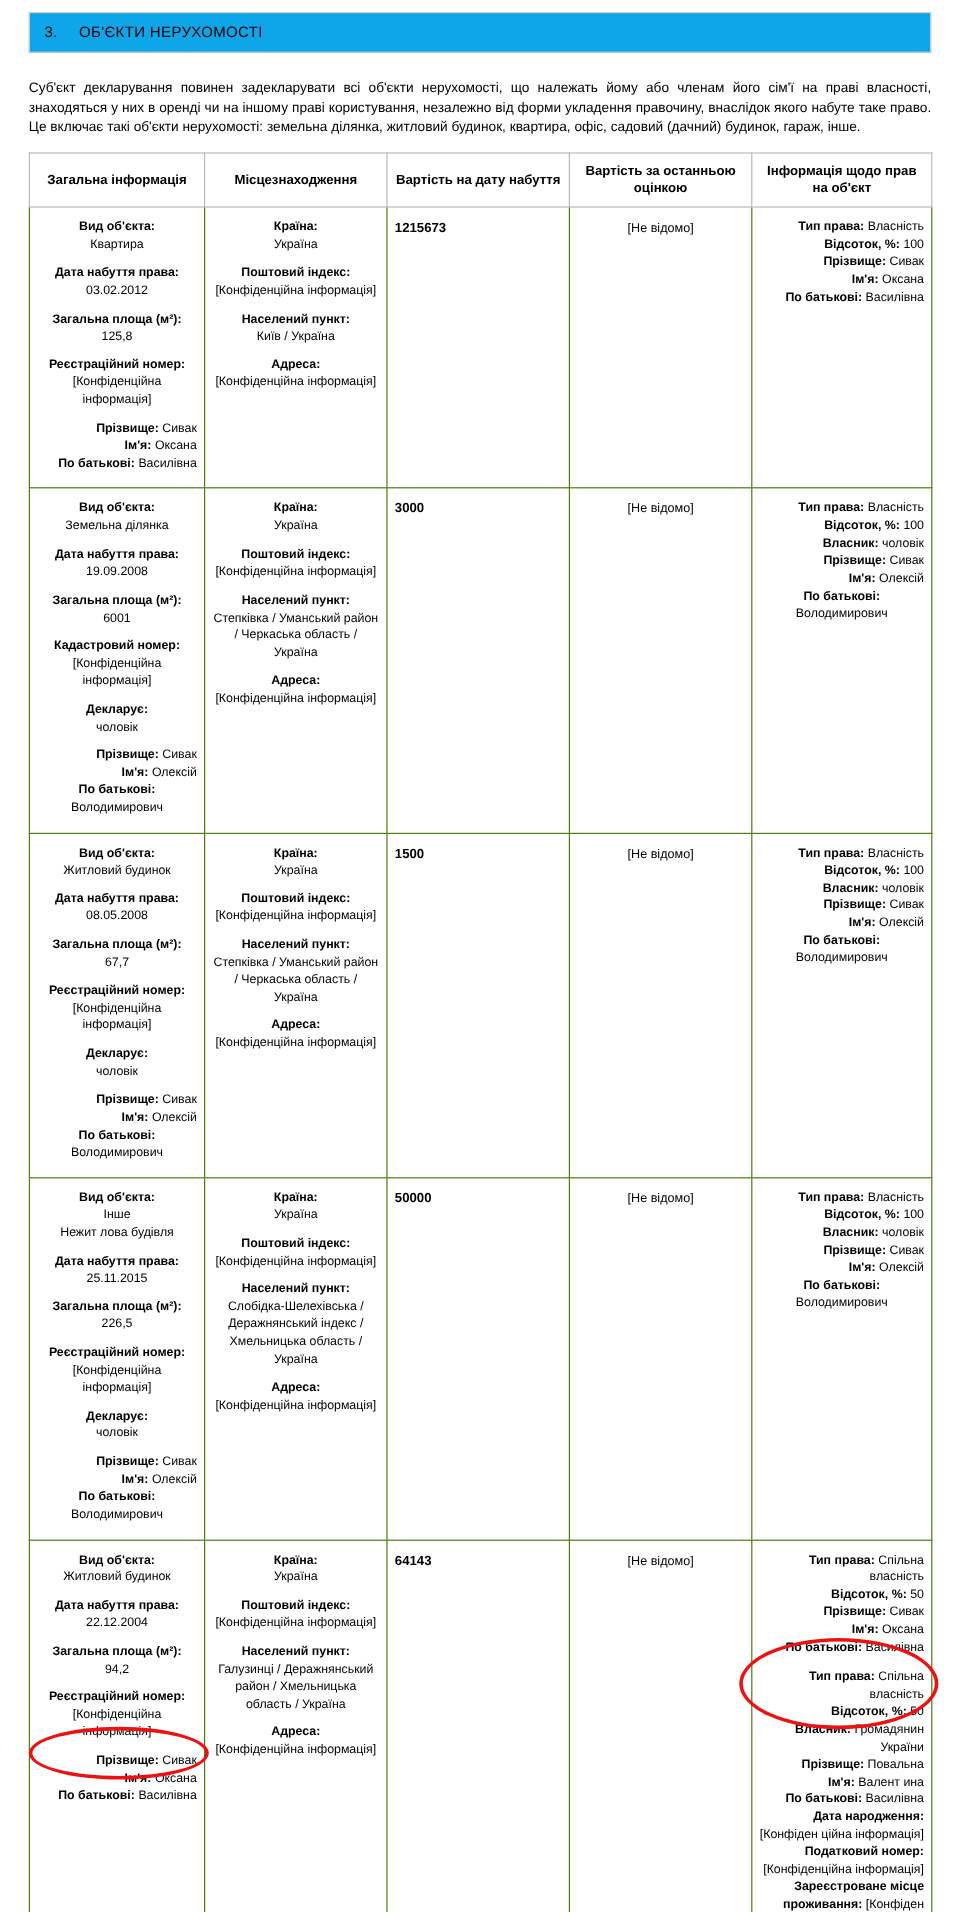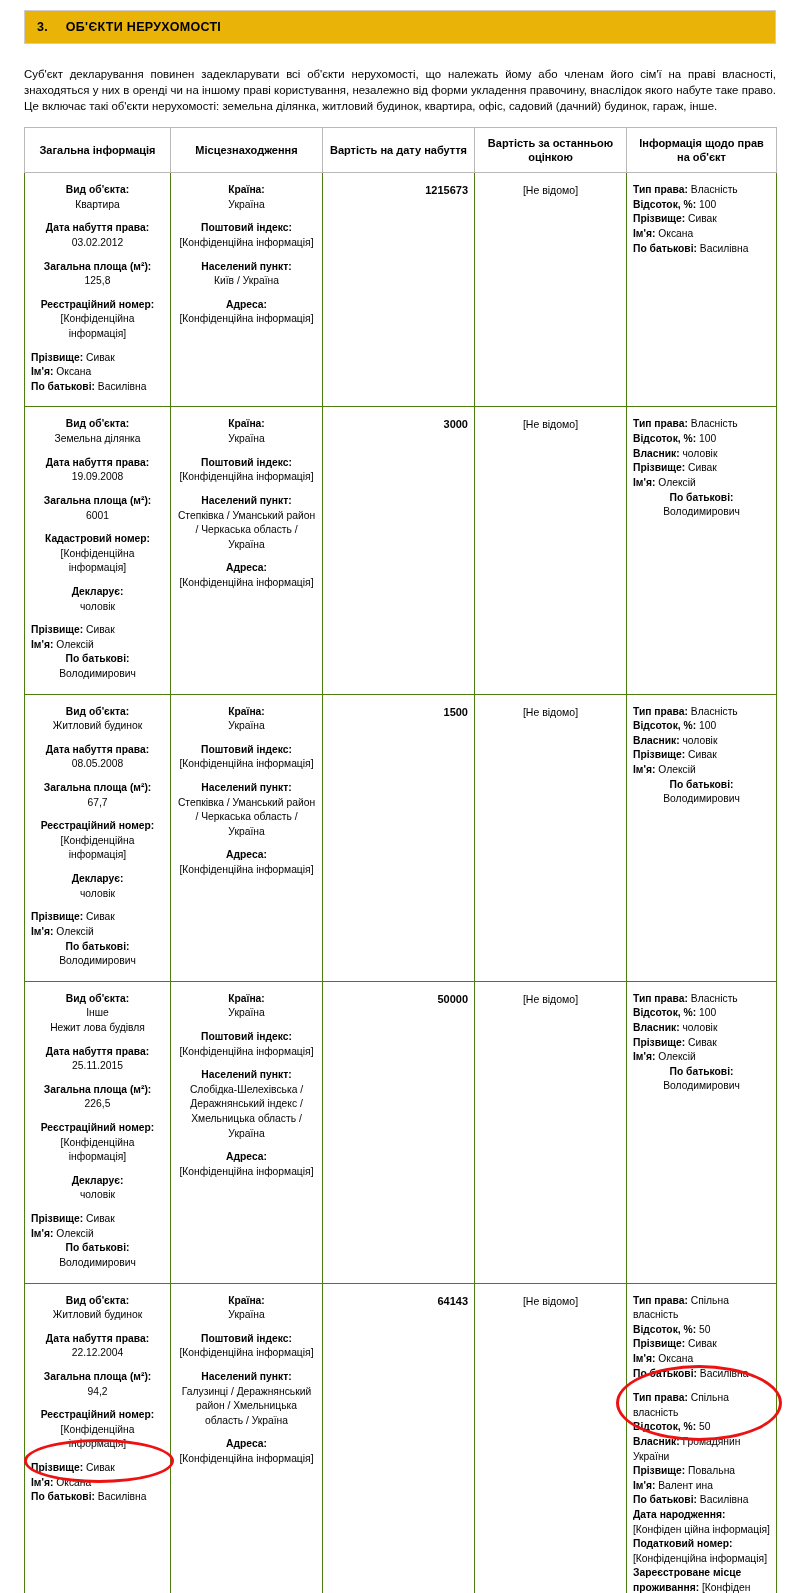--- a/index.html
+++ b/index.html
@@ -13,25 +13,25 @@
     color: #000;
   }
   .page {
     width: 800px;
     position: relative;
     padding: 0;
   }
   
   .section-header {
     margin: 10px 24px 0 24px;
-    background: #eab308;
+    background: #0ea5e9;
     border: 1px solid #cccccc;
     padding: 9px 12px;
     font-size: 12.5px;
-    font-weight: bold;
+    font-weight: normal;
     letter-spacing: .3px;
   }
   .section-header .num { margin-right: 14px; }
 
   
   .intro {
     margin: 22px 24px 12px 24px;
     font-size: 11.4px;
     line-height: 1.42;
     text-align: justify;
@@ -65,25 +65,25 @@
   col.c3 { width: 152px; }
   col.c4 { width: 152px; }
   col.c5 { width: 150px; }
 
   .cell-center { text-align: center; }
   .fld { margin-bottom: 9px; text-align: center; }
   .fld:last-child { margin-bottom: 0; }
   .fld b { font-weight: bold; }
   .fld .v { font-weight: normal; }
   .tight { margin-bottom: 0; }
-  .kv { text-align: left; }
+  .kv { text-align: right; }
   .kv b { font-weight: bold; }
   .rights-block { margin-bottom: 10px; }
   .rights-block:last-child { margin-bottom: 0; }
-  .amount { text-align: right; font-weight: bold; font-size: 11px; }
+  .amount { text-align: left; font-weight: bold; font-size: 11px; }
   .unknown { text-align: center; font-weight: normal; font-size: 10.5px; }
 
   
   .marker {
     position: absolute;
     border: 3.5px solid #ee1111;
     border-radius: 50%;
     pointer-events: none;
   }
   #marker-area {

